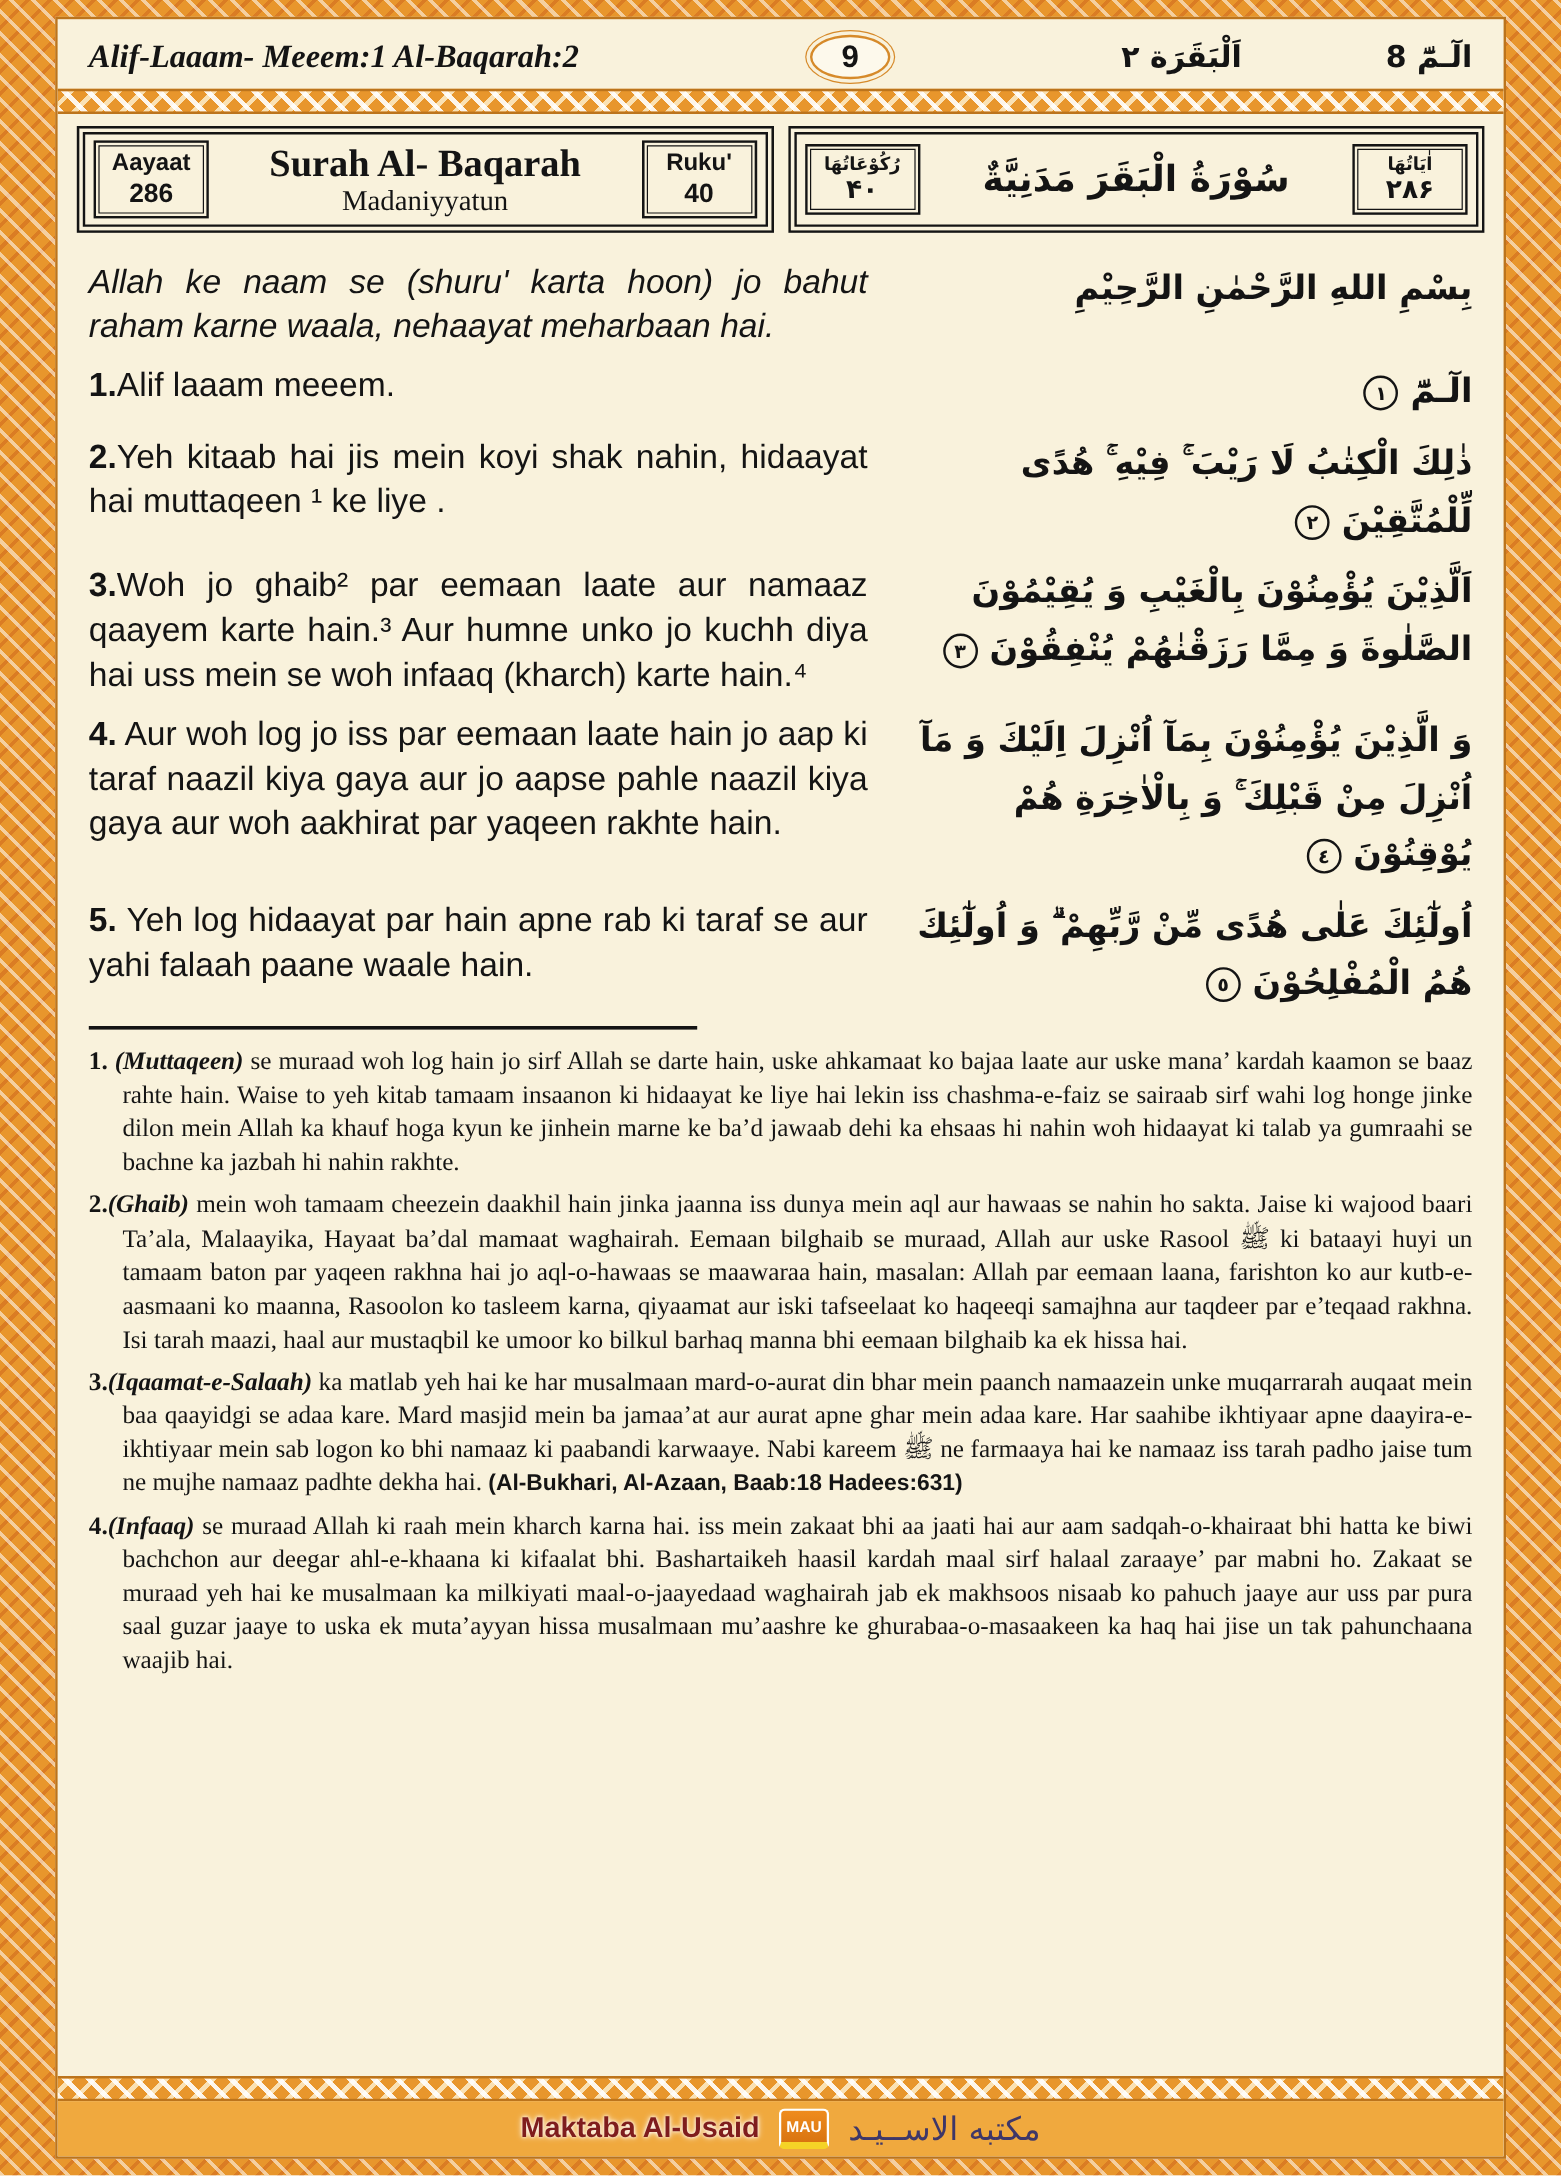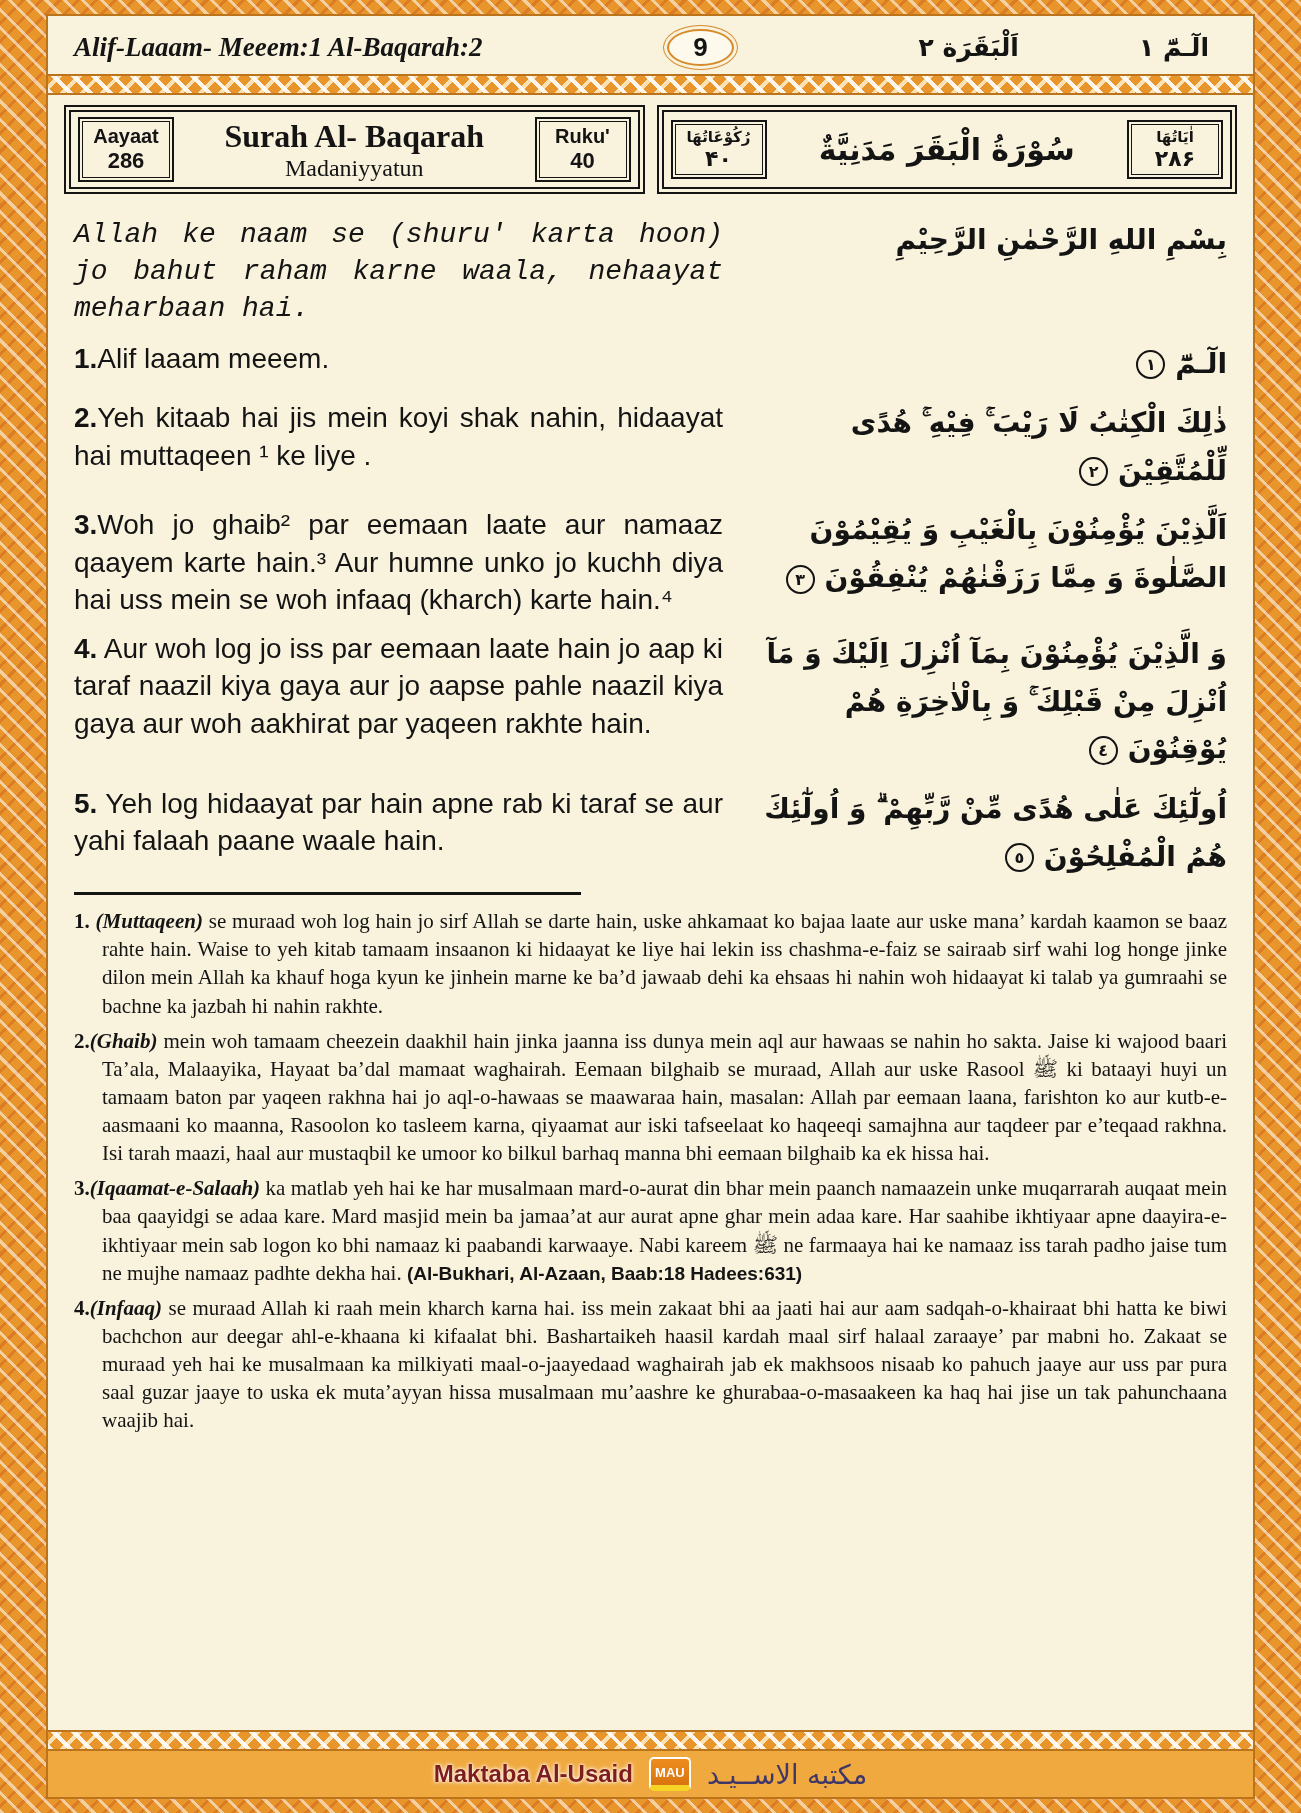--- a/index.html
+++ b/index.html
@@ -20,21 +20,21 @@
     background: #f9f2dc;
     border: 2px solid #bc741c;
     height: 100%;
     display: flex; flex-direction: column;
     overflow: hidden;
   }
 
   
   .top-bar {
     display: flex; align-items: center; justify-content: space-between;
-    padding: 10px 44px 6px 26px;
+    padding: 10px 26px 6px 26px;
     min-height: 58px;
   }
   .tb-left {
     font-family: "Liberation Serif", serif;
     font-style: italic; font-weight: bold; font-size: 27px;
   }
   .tb-center { flex: 0 0 auto; }
   .pgnum-oval {
     display: inline-block; padding: 1px 24px;
     border: 2px solid #d68a2a; border-radius: 50%;
@@ -84,21 +84,21 @@
   .arabic-title { font-family: "DejaVu Sans", sans-serif; font-weight: bold; font-size: 30px; direction: rtl; text-align: center; }
 
   
   .content { flex: 1 1 auto; padding: 16px 26px 0 26px; overflow: hidden; }
 
   .verse-row { display: flex; gap: 26px; margin-bottom: 12px; }
   .vt {
     flex: 1; font-size: 28px; line-height: 1.33; text-align: justify;
     font-family: "Liberation Sans", sans-serif;
   }
-  .vt.italic { font-style: italic; font-family: Liberation Mono, monospace; }
+  .vt.italic { font-style: italic; }
   .vnum { font-weight: bold; }
   .va {
     width: 478px; flex: 0 0 478px;
     direction: rtl; text-align: right;
     font-family: "DejaVu Sans", sans-serif;
     font-weight: bold; font-size: 28px; line-height: 1.7;
   }
   .ayah {
     display: inline-block; min-width: 29px; height: 29px;
     border: 2px solid #141414; border-radius: 50%;
@@ -148,21 +148,21 @@
 <div class="page">
   <div class="inner">
 
     <div class="top-bar">
       <div class="tb-left">Alif-Laaam- Meeem:1  Al-Baqarah:2</div>
       <div class="tb-center">
         <span class="pgnum-oval">9</span>
       </div>
       <div class="tb-right">
         <span class="ar">اَلْبَقَرَة ٢</span>
-        <span class="ar">الٓـمّٓ ١</span>
+        <span class="ar">الٓـمّٓ 8</span>
       </div>
     </div>
 
     <div class="zigzag"></div>
 
     <div class="surah-header">
       <div class="hbox">
         <div class="mini">
           <div class="mini-label">Aayaat</div>
           <div class="mini-value">286</div>

